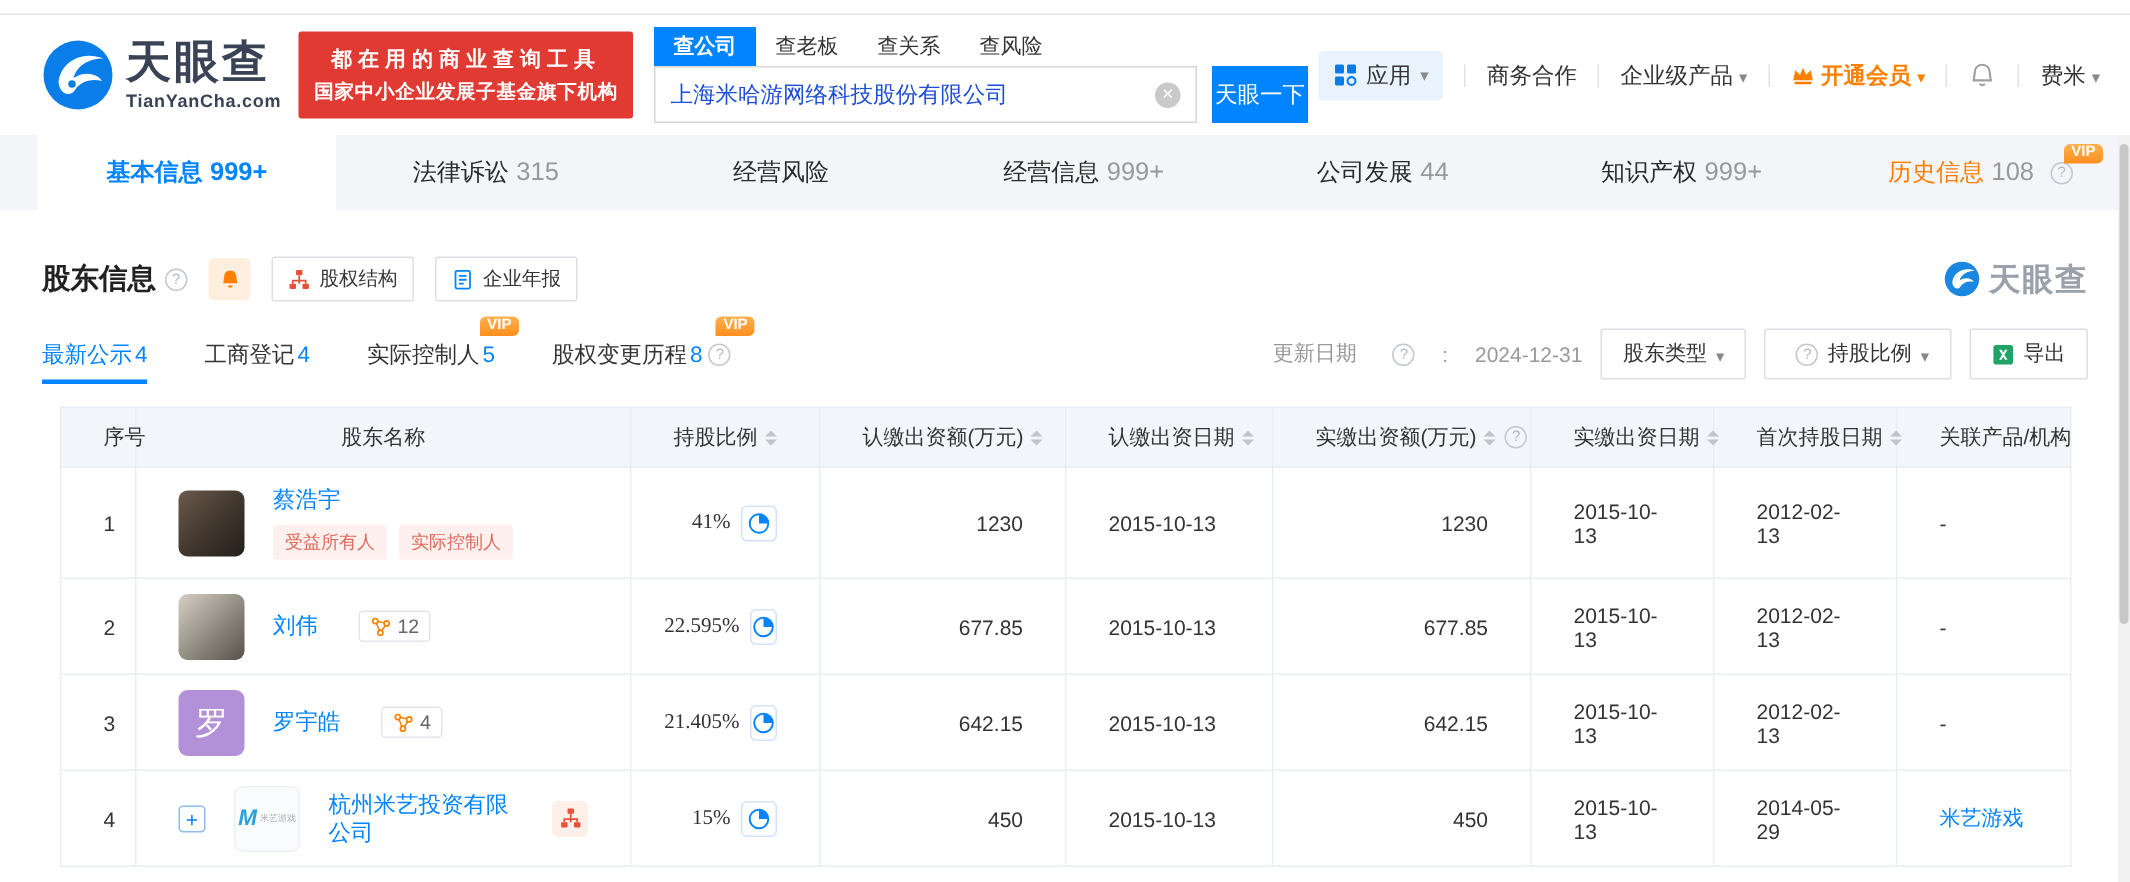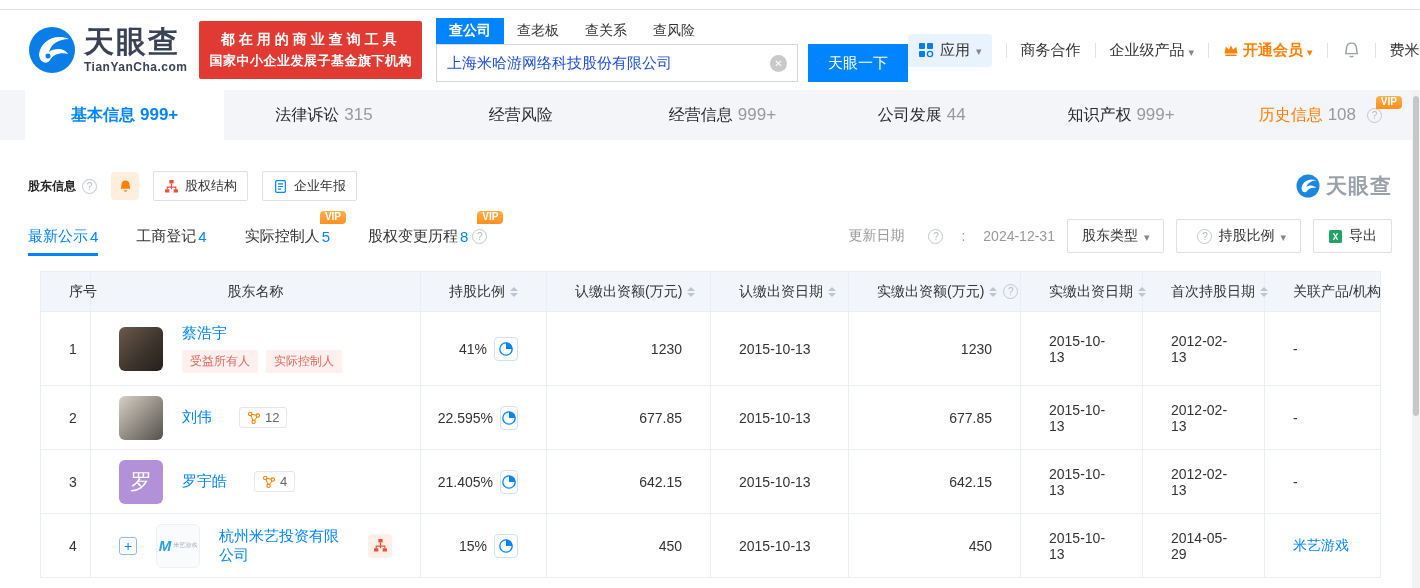--- a/index.html
+++ b/index.html
@@ -24,21 +24,21 @@
   .search-tabs { display:flex; align-items:flex-end; }
   .search-tab { font-size:14px; padding:4px 13px; color:#333; cursor:pointer; }
   .search-tab.active { background:#0084ff; color:#fff; font-weight:bold; }
   .search-row { display:flex; margin-top:0; }
   .search-box { width:362px; height:38px; border:1px solid #d6d6d6; display:flex; align-items:center; padding:0 10px; background:#fff; }
   .search-box input { flex:1; border:none; outline:none; font-size:15px; color:#1d4ed8;
     font-family:"Liberation Sans","DejaVu Sans",sans-serif; }
   .clear-btn { width:17px; height:17px; border-radius:50%; background:#c9c9c9; color:#fff;
     display:flex; align-items:center; justify-content:center; font-size:10px; cursor:pointer; flex:none; }
   .clear-btn::after { content:"✕"; }
-  .search-btn { width:100px; height:38px; margin-left:10px; background:#0084ff; color:#fff;
+  .search-btn { width:64px; height:38px; margin-left:10px; background:#0084ff; color:#fff;
     font-size:15px; border:none; cursor:pointer; font-family:inherit; }
 
   .top-nav { margin-left:auto; margin-right:20px; display:flex; align-items:center; }
   .app-btn { background:#e9f3fe; border-radius:3px; padding:7px 10px; display:flex; align-items:center; gap:6px; cursor:pointer; }
   .app-btn svg { width:16px; height:16px; }
   .nav-sep { width:1px; height:15px; background:#e2e2e2; margin:0 14px; }
   .nav-item { font-size:15px; color:#333; display:flex; align-items:center; gap:4px; cursor:pointer; white-space:nowrap; }
   .caret::after { content:"▾"; font-size:11px; color:#888; }
   .caret-o::after { content:"▾"; font-size:11px; color:#ff8000; }
   .vip-link { color:#ff8000; font-weight:bold; }
@@ -51,21 +51,21 @@
     font-size:16px; color:#2a2a2a; cursor:pointer; position:relative; white-space:nowrap; }
   .main-tab .cnt { font-size:17px; color:#999; }
   .main-tab.active { background:#fff; color:#0084ff; font-weight:bold; }
   .main-tab.active .cnt { color:#0084ff; font-weight:bold; }
   .main-tab.orange { color:#ff7d00; }
   .vip-badge { position:absolute; top:6px; right:18px; background:linear-gradient(#ffb14d,#ff8f1f);
     color:#fff; font-size:10px; font-weight:bold; padding:1px 5px 2px; border-radius:4px 4px 4px 0; line-height:1; }
 
   
   .section-head { margin-top:30px; padding:0 28px; display:flex; align-items:center; height:32px; }
-  .section-title { font-size:12px; font-weight:bold; color:#222; }
+  .section-title { font-size:19px; font-weight:bold; color:#222; }
   .help { width:15px; height:15px; border:1px solid #c3c7cf; border-radius:50%; color:#b5bac2;
     display:inline-flex; align-items:center; justify-content:center; font-size:10px; margin-left:6px; flex:none; }
   .help::after { content:"?"; }
   .bell-btn { width:28px; height:28px; background:#fdeedd; border-radius:4px; margin-left:14px;
     display:flex; align-items:center; justify-content:center; cursor:pointer; }
   .bell-btn svg { width:15px; height:15px; }
   .sec-btn { margin-left:14px; height:30px; border:1px solid #dcdfe4; border-radius:2px; background:#fff;
     display:flex; align-items:center; gap:6px; padding:0 10px; font-size:13px; color:#333; cursor:pointer; }
   .sec-btn svg { width:15px; height:15px; }
   .watermark { margin-left:auto; display:flex; align-items:center; gap:6px; }
@@ -119,21 +119,21 @@
     padding:2px 7px; margin-left:8px; cursor:pointer; }
   .rel-badge svg { width:14px; height:14px; }
   .rel-badge .n { font-size:13px; color:#666; }
   .expand-btn { width:18px; height:18px; border:1px solid #8cbcf2; border-radius:3px; color:#0084ff;
     display:inline-flex; align-items:center; justify-content:center; font-size:14px; line-height:1;
     cursor:pointer; flex:none; background:#fff; }
   .expand-btn::after { content:"+"; }
   .org-mini { width:24px; height:24px; border-radius:4px; background:#feefe9; display:inline-flex;
     align-items:center; justify-content:center; margin-left:8px; cursor:pointer; flex:none; }
   .org-mini svg { width:15px; height:15px; }
-  .ratio-wrap { display:flex; align-items:center; justify-content:flex-end; gap:7px; }
+  .ratio-wrap { display:flex; align-items:center; justify-content:flex-end; gap:7px;font-family:Liberation Serif, serif; }
   .pie-btn { width:24px; height:24px; border:1px solid #cfe2f8; border-radius:4px; display:inline-flex;
     align-items:center; justify-content:center; cursor:pointer; background:#fff; }
   .pie-btn svg { width:16px; height:16px; }
 
   
   .scrollbar { position:absolute; right:0; top:90px; width:8px; height:498px; background:#f2f2f2; }
   .scroll-thumb { position:absolute; top:6px; left:1px; width:6px; height:320px; background:#c7c7c7; border-radius:3px; }
 </style>
 </head>
 <body>

